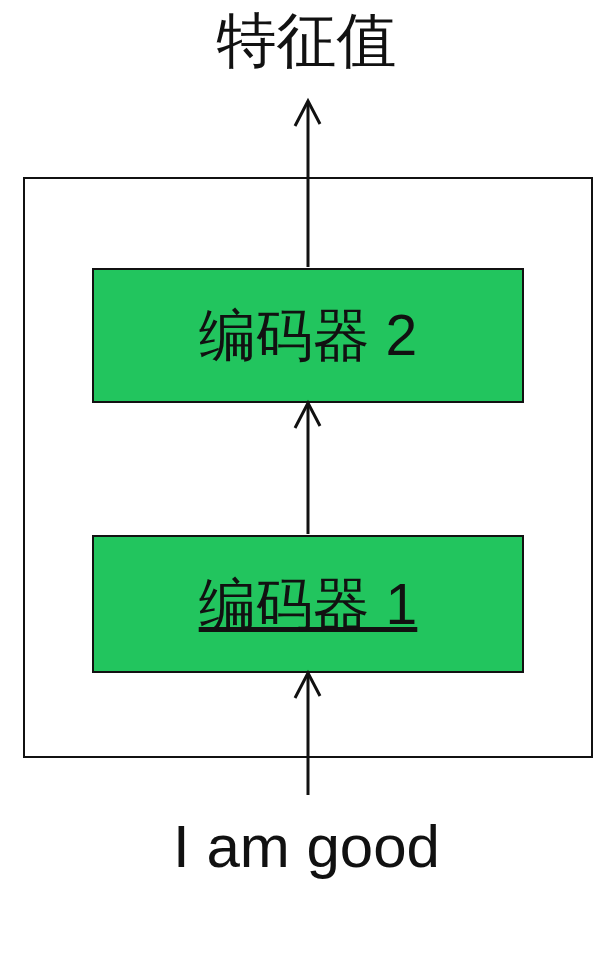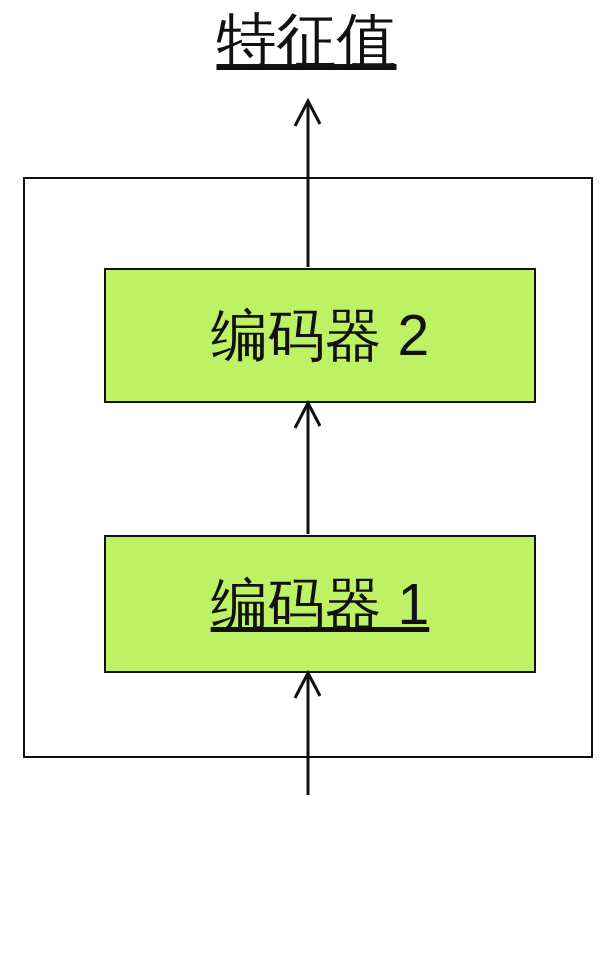--- a/index.html
+++ b/index.html
@@ -19,39 +19,38 @@
   .title {
     position: absolute;
     top: 8px;
     left: 0;
     width: 613px;
     text-align: center;
     font-size: 60px;
     line-height: 1.1;
     font-weight: 500;
     white-space: nowrap;
-    text-decoration: underline;
   }
   .outer-box {
     position: absolute;
     left: 23px;
     top: 177px;
     width: 570px;
     height: 581px;
     box-sizing: border-box;
     border: 2px solid #111111;
     background: transparent;
   }
   .encoder-box {
     position: absolute;
-    left: 104px;
+    left: 92px;
     width: 432px;
     box-sizing: border-box;
     border: 2px solid #111111;
-    background: #bef264;
+    background: #22c55e;
     display: flex;
     align-items: center;
     justify-content: center;
   }
   .encoder-2 { top: 268px; height: 135px; }
   .encoder-1 { top: 535px; height: 138px; text-decoration: underline; }
   .encoder-label {
     font-size: 57px;
     line-height: 1;
     font-weight: 500;
@@ -108,14 +107,15 @@
     <g>
       <line x1="308" y1="534" x2="308" y2="404"></line>
       <polyline points="295,428 308,403 320,426"></polyline>
     </g>
     <g>
       <line x1="308" y1="795" x2="308" y2="674"></line>
       <polyline points="295,698 308,673 320,696"></polyline>
     </g>
   </svg>
 
+  <div class="input-text">I am good</div>
 
 </div>
 
 </body></html>

